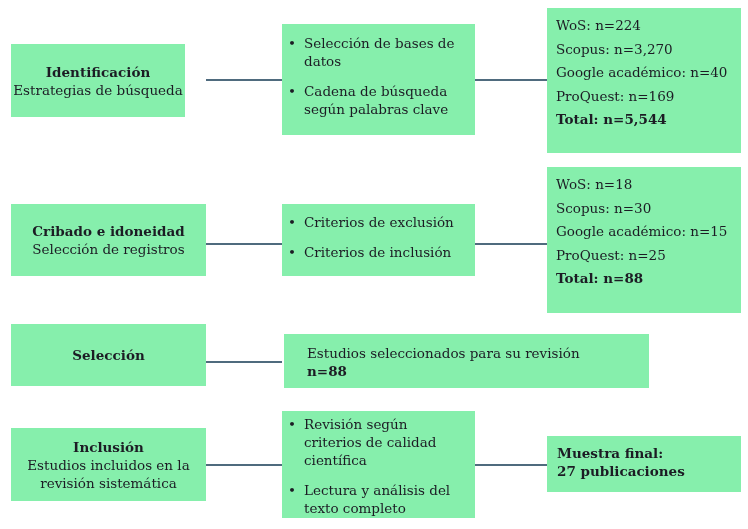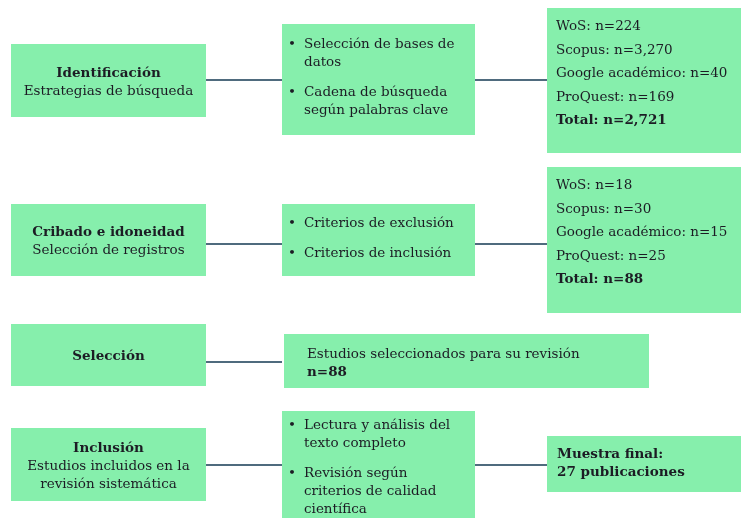--- a/index.html
+++ b/index.html
@@ -15,38 +15,38 @@
     .bullets li:last-child { margin-bottom: 0; }
     .bullets li::before { content: "\2022"; position: absolute; left: -16px; top: 0; }
     .counts { font-size: 13.5px; line-height: 23.5px; padding: 6px 0 0 9px; }
     .counts .total { font-weight: bold; }
     .plain { font-size: 13.5px; line-height: 18px; }
     .plain .bold { font-weight: bold; }
   </style>
 </head>
 <body>
 
-<div class="box stage" style="left:11px;top:44px;width:195px;height:73px;">
+<div class="box stage" style="left:11px;top:44px;width:174px;height:73px;">
   <div class="title">Identificación</div>
   <div>Estrategias de búsqueda</div>
 </div>
 <div class="line" style="left:206px;top:79px;width:76px;"></div>
 <div class="box" style="left:282px;top:24px;width:193px;height:111px;padding-top:10px;">
   <ul class="bullets" style="padding-right:9px;">
     <li>Selección de bases de datos</li>
     <li>Cadena de búsqueda según palabras clave</li>
   </ul>
 </div>
 <div class="line" style="left:475px;top:79px;width:72px;"></div>
 <div class="box counts" style="left:547px;top:8px;width:194px;height:145px;">
   <div>WoS: n=224</div>
   <div>Scopus: n=3,270</div>
   <div>Google académico: n=40</div>
   <div>ProQuest: n=169</div>
-  <div class="total">Total: n=2,721</div>
+  <div class="total">Total: n=5,544</div>
 </div>
 
 <div class="box stage" style="left:11px;top:204px;width:195px;height:72px;">
   <div class="title">Cribado e idoneidad</div>
   <div>Selección de registros</div>
 </div>
 <div class="line" style="left:206px;top:243px;width:76px;"></div>
 <div class="box" style="left:282px;top:204px;width:193px;height:72px;padding-top:9px;">
   <ul class="bullets">
     <li>Criterios de exclusión</li>
@@ -71,21 +71,21 @@
   <div class="bold">n=88</div>
 </div>
 
 <div class="box stage" style="left:11px;top:428px;width:195px;height:73px;">
   <div class="title">Inclusión</div>
   <div style="padding:0 14px;">Estudios incluidos en la revisión sistemática</div>
 </div>
 <div class="line" style="left:206px;top:464px;width:76px;"></div>
 <div class="box" style="left:282px;top:411px;width:193px;height:107px;padding-top:4px;">
   <ul class="bullets" style="padding-right:10px;">
+    <li>Revisión según criterios de calidad científica</li>
     <li>Lectura y análisis del texto completo</li>
-    <li>Revisión según criterios de calidad científica</li>
   </ul>
 </div>
 <div class="line" style="left:475px;top:464px;width:72px;"></div>
 <div class="box plain" style="left:547px;top:436px;width:194px;height:56px;padding:8px 0 0 10px;">
   <div class="bold">Muestra final:</div>
   <div class="bold">27 publicaciones</div>
 </div>
 
 </body></html>

